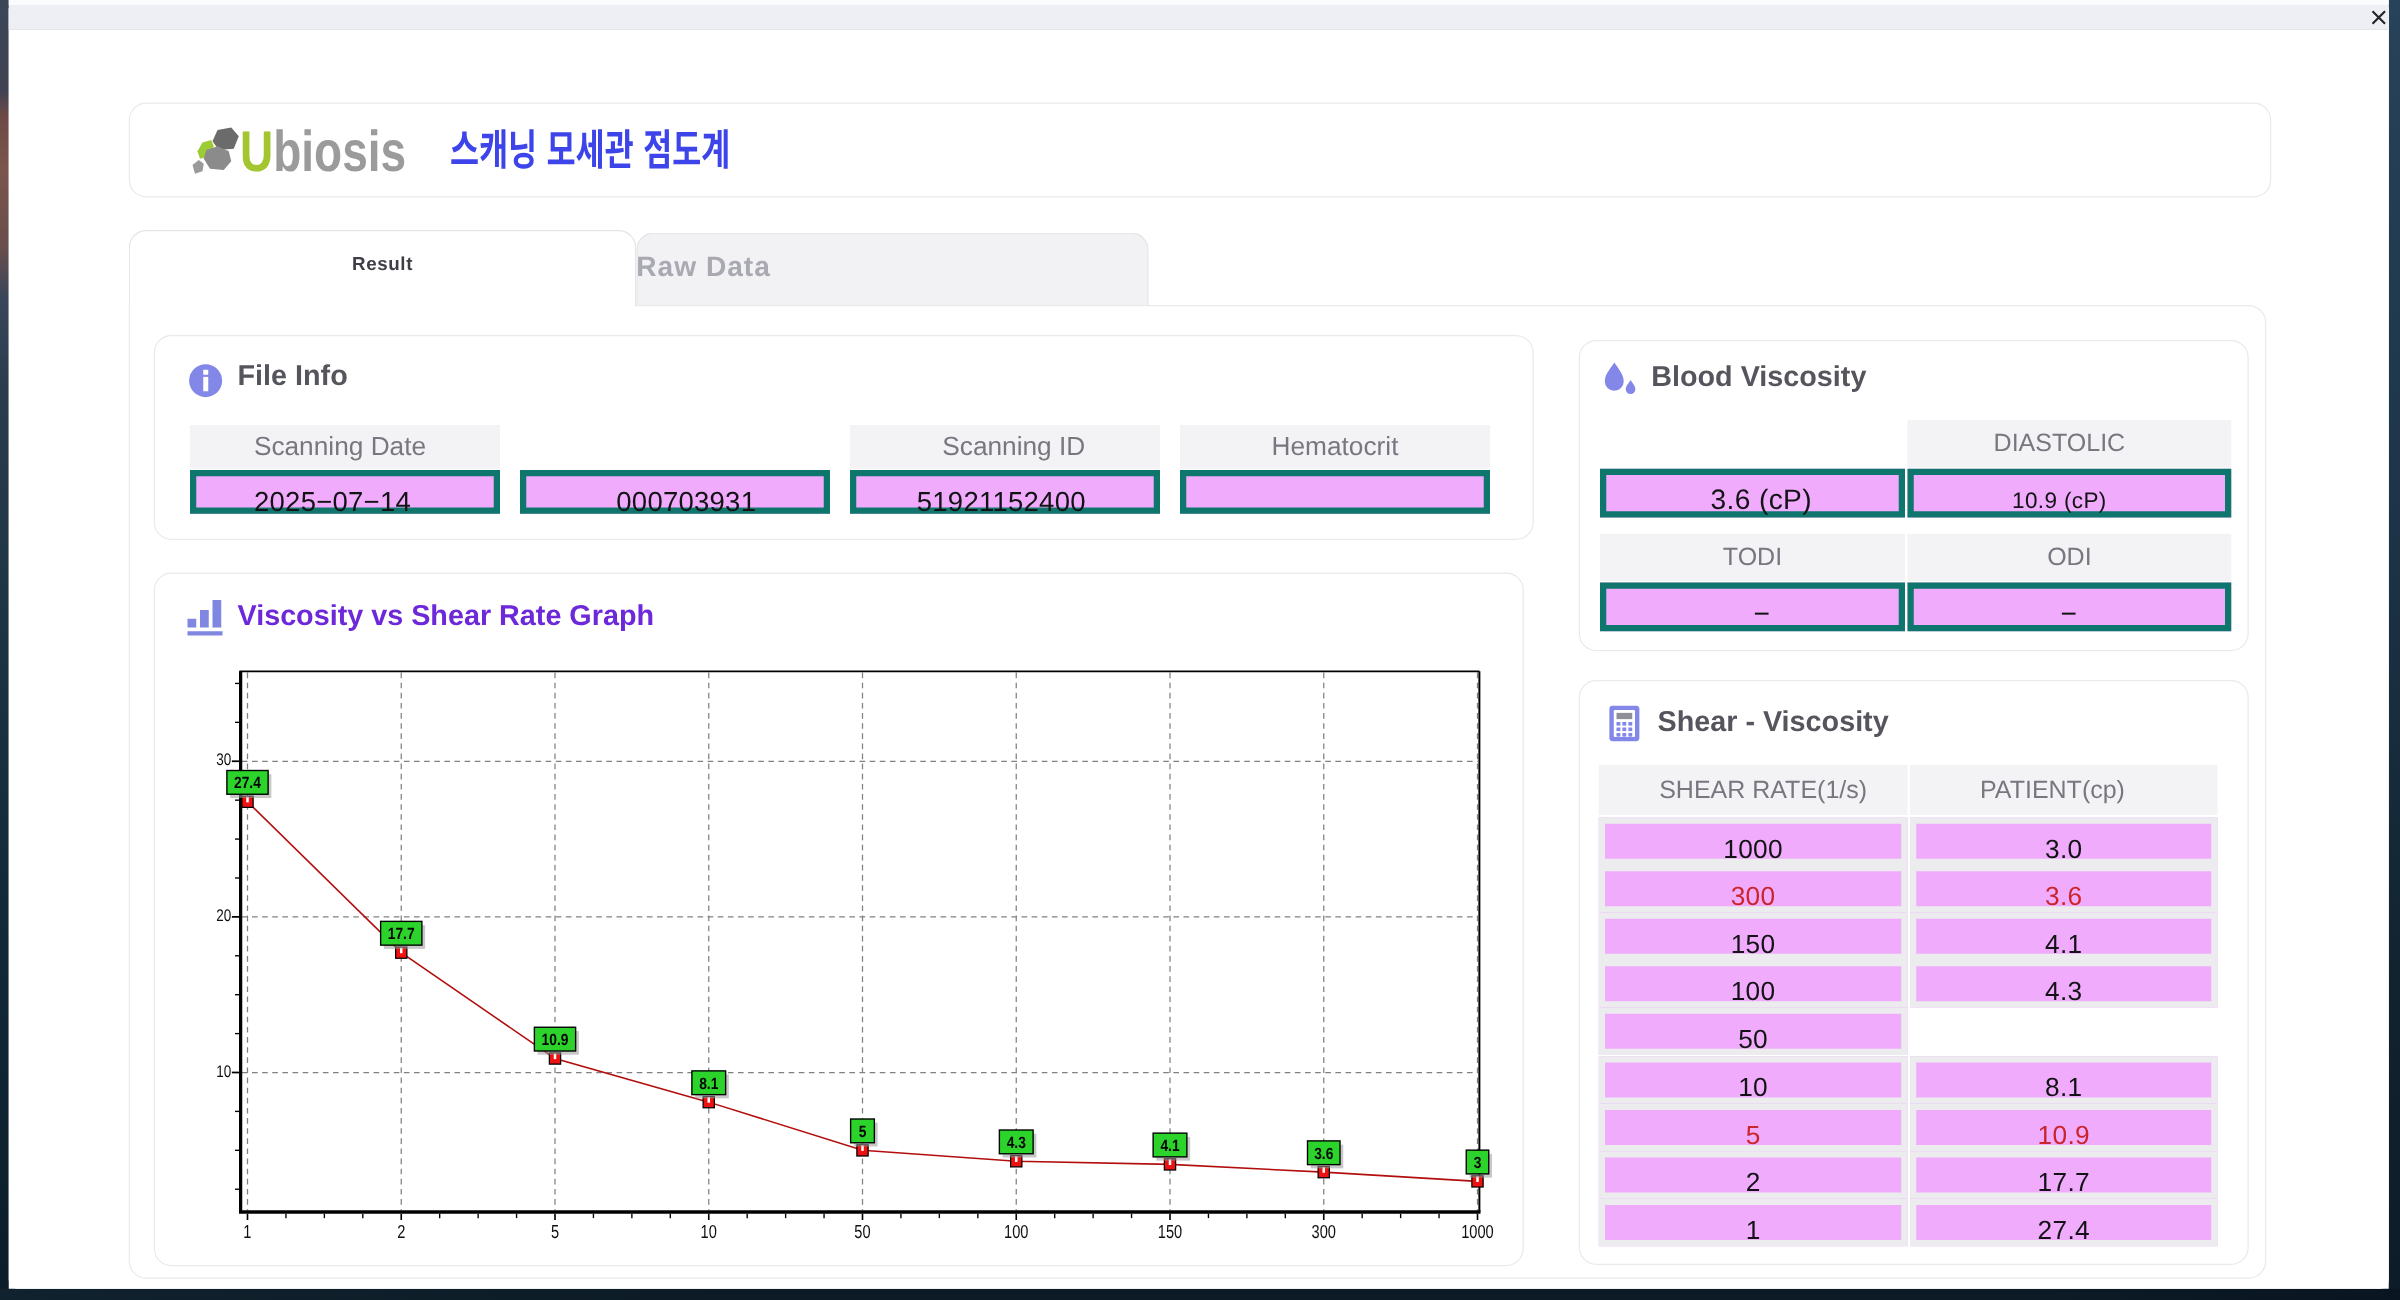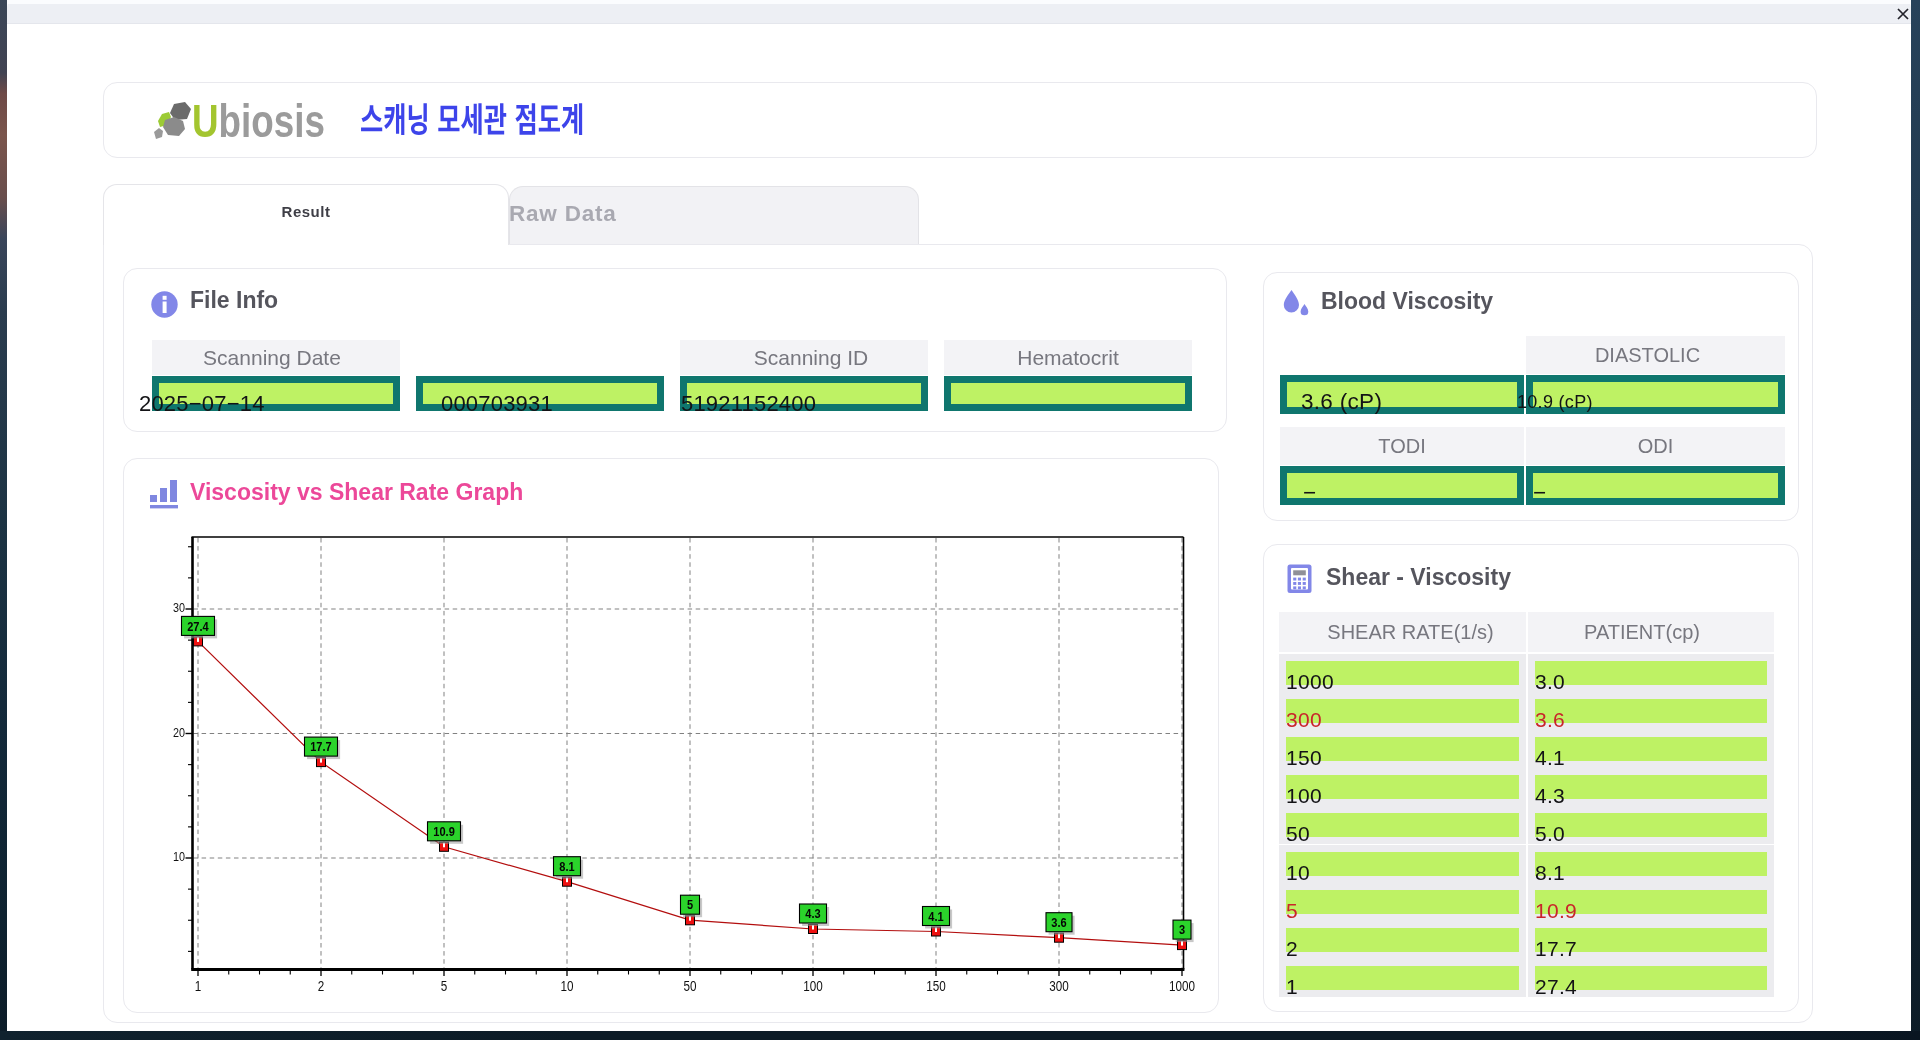--- a/index.html
+++ b/index.html
@@ -1,18 +1,18 @@
 <!DOCTYPE html>
 <html><head><meta charset="utf-8"><style>
 *{margin:0;padding:0;box-sizing:border-box}
 html,body{width:1920px;height:1040px;overflow:hidden;background:#fff;font-family:"Liberation Sans",sans-serif}
 .abs{position:absolute}
 .card{position:absolute;background:#fff;border:1px solid #e9e9ee;border-radius:14px}
 .hcell{position:absolute;background:#f3f3f6;color:#77777f;font-size:20px;text-align:center}
-.vcell{position:absolute;background:#bef264;border:7px solid #0f766e;color:#131316;font-size:21px;text-align:left;letter-spacing:1.2px}
+.vcell{position:absolute;background:#f0abfc;border:5px solid #0f766e;color:#131316;font-size:21px;text-align:center;letter-spacing:1.2px}
 .title{position:absolute;font-weight:bold;font-size:23px;color:#55555d}
 </style></head><body>
 
 <div class="abs" style="left:0;top:0;width:7px;height:1040px;background:linear-gradient(#3a4657 0%,#414352 7%,#6e4a47 9%,#7a554c 13%,#694e4c 19%,#39455a 23%,#2a3c4e 30%,#1c3343 50%,#13293a 70%,#0e2230 88%,#0c1c28 100%)"></div>
 <div class="abs" style="left:1911px;top:0;width:9px;height:1040px;background:linear-gradient(#27425a 0%,#1d3448 40%,#11232f 75%,#0d1c27 100%)"></div>
 <div class="abs" style="left:0;top:1031px;width:1920px;height:9px;background:linear-gradient(90deg,#10222e,#0c1b26 30%,#0c1b26 85%,#091521)"></div>
 <div class="abs" style="left:7px;top:0;width:1904px;height:1031px;background:#fff;border-radius:7px"></div>
 <div class="abs" style="left:7px;top:0;width:1904px;height:24px;background:#edeff4;border-bottom:1px solid #e4e6ec;border-radius:7px 7px 0 0"></div>
 <div class="abs" style="left:7px;top:0;width:1904px;height:4px;background:#fbfcfe"></div>
 <svg class="abs" style="left:1897px;top:7.5px" width="12" height="12">
@@ -61,21 +61,21 @@
 <div class="vcell" style="left:680px;top:375.5px;width:248px;height:35.5px;line-height:42px;font-size:22px;letter-spacing:0.2px;text-indent:-6px">51921152400</div>
 <div class="hcell" style="left:944px;top:339.5px;width:248px;height:35.5px;line-height:35.5px;font-size:21px;text-indent:0px">Hematocrit</div>
 <div class="vcell" style="left:944px;top:375.5px;width:248px;height:35.5px;line-height:42px;font-size:22px;letter-spacing:0.2px;text-indent:0px"></div>
 <div class="card" style="left:123px;top:458px;width:1096px;height:555px"></div>
 <svg width="32" height="30" viewBox="0 0 32 30" style="position:absolute;left:149px;top:479px">
 <rect x="1" y="16" width="7" height="7" fill="#7f87e0"></rect>
 <rect x="11" y="9" width="7" height="14" fill="#7f87e0"></rect>
 <rect x="21" y="1" width="7" height="22" fill="#7f87e0"></rect>
 <rect x="1" y="26" width="28" height="3.4" fill="#7f87e0"></rect>
 </svg>
-<div class="title" style="left:190px;top:479px;color:#ec4899">Viscosity vs Shear Rate Graph</div>
+<div class="title" style="left:190px;top:479px;color:#6d28d9">Viscosity vs Shear Rate Graph</div>
 <div class="card" style="left:1263px;top:272px;width:536px;height:249px"></div>
 <svg width="30" height="32" viewBox="0 0 30 32" style="position:absolute;left:1282px;top:288px">
 <path d="M9.5 2 C12 6 17 11.5 17 17 a7.6 7.6 0 0 1 -15.2 0 C1.8 11.5 7 6 9.5 2 Z" fill="#8287e8"></path>
 <path d="M22.5 16 C23.8 18.2 26.3 20.8 26.3 23.4 a3.85 3.85 0 0 1 -7.7 0 C18.6 20.8 21.2 18.2 22.5 16 Z" fill="#8287e8"></path>
 </svg>
 <div class="title" style="left:1321px;top:288px">Blood Viscosity</div>
 <div class="hcell" style="left:1526px;top:336px;width:259px;height:38px;line-height:38px;text-indent:-16px">DIASTOLIC</div>
 <div class="vcell" style="left:1280px;top:375px;width:244px;height:39px;line-height:40px;font-size:22.5px;letter-spacing:0.3px;text-indent:14px">3.6 (cP)</div>
 <div class="vcell" style="left:1526px;top:375px;width:259px;height:39px;line-height:40px;font-size:18px;letter-spacing:0.3px;text-indent:-16px">10.9 (cP)</div>
 <div class="hcell" style="left:1280px;top:427px;width:244px;height:38px;line-height:38px">TODI</div>
@@ -104,21 +104,20 @@
 <div class="hcell" style="left:1528px;top:612px;width:246px;height:40px;line-height:40px;text-indent:-18px">PATIENT(cp)</div>
 <div class="vcell" style="left:1279px;top:654.0px;width:247px;height:38.1px;line-height:41px;color:#131316;border-color:#ececef;letter-spacing:0.3px">1000</div>
 <div class="vcell" style="left:1528px;top:654.0px;width:246px;height:38.1px;line-height:41px;color:#131316;border-color:#ececef;letter-spacing:0.3px">3.0</div>
 <div class="vcell" style="left:1279px;top:692.1px;width:247px;height:38.1px;line-height:41px;color:#c9252b;border-color:#ececef;letter-spacing:0.3px">300</div>
 <div class="vcell" style="left:1528px;top:692.1px;width:246px;height:38.1px;line-height:41px;color:#c9252b;border-color:#ececef;letter-spacing:0.3px">3.6</div>
 <div class="vcell" style="left:1279px;top:730.2px;width:247px;height:38.1px;line-height:41px;color:#131316;border-color:#ececef;letter-spacing:0.3px">150</div>
 <div class="vcell" style="left:1528px;top:730.2px;width:246px;height:38.1px;line-height:41px;color:#131316;border-color:#ececef;letter-spacing:0.3px">4.1</div>
 <div class="vcell" style="left:1279px;top:768.3px;width:247px;height:38.1px;line-height:41px;color:#131316;border-color:#ececef;letter-spacing:0.3px">100</div>
 <div class="vcell" style="left:1528px;top:768.3px;width:246px;height:38.1px;line-height:41px;color:#131316;border-color:#ececef;letter-spacing:0.3px">4.3</div>
 <div class="vcell" style="left:1279px;top:806.4px;width:247px;height:38.1px;line-height:41px;color:#131316;border-color:#ececef;letter-spacing:0.3px">50</div>
-<div class="vcell" style="left:1528px;top:806.4px;width:246px;height:38.1px;line-height:41px;color:#131316;border-color:#ececef;letter-spacing:0.3px">5.0</div>
 <div class="vcell" style="left:1279px;top:844.5px;width:247px;height:38.1px;line-height:41px;color:#131316;border-color:#ececef;letter-spacing:0.3px">10</div>
 <div class="vcell" style="left:1528px;top:844.5px;width:246px;height:38.1px;line-height:41px;color:#131316;border-color:#ececef;letter-spacing:0.3px">8.1</div>
 <div class="vcell" style="left:1279px;top:882.6px;width:247px;height:38.1px;line-height:41px;color:#c9252b;border-color:#ececef;letter-spacing:0.3px">5</div>
 <div class="vcell" style="left:1528px;top:882.6px;width:246px;height:38.1px;line-height:41px;color:#c9252b;border-color:#ececef;letter-spacing:0.3px">10.9</div>
 <div class="vcell" style="left:1279px;top:920.7px;width:247px;height:38.1px;line-height:41px;color:#131316;border-color:#ececef;letter-spacing:0.3px">2</div>
 <div class="vcell" style="left:1528px;top:920.7px;width:246px;height:38.1px;line-height:41px;color:#131316;border-color:#ececef;letter-spacing:0.3px">17.7</div>
 <div class="vcell" style="left:1279px;top:958.8px;width:247px;height:38.1px;line-height:41px;color:#131316;border-color:#ececef;letter-spacing:0.3px">1</div>
 <div class="vcell" style="left:1528px;top:958.8px;width:246px;height:38.1px;line-height:41px;color:#131316;border-color:#ececef;letter-spacing:0.3px">27.4</div>
 <svg width="1920" height="1040" style="position:absolute;left:0;top:0">
 <line x1="198.0" y1="538.0" x2="198.0" y2="968.5" stroke="#818181" stroke-width="1" stroke-dasharray="4.5 3.6"></line>

